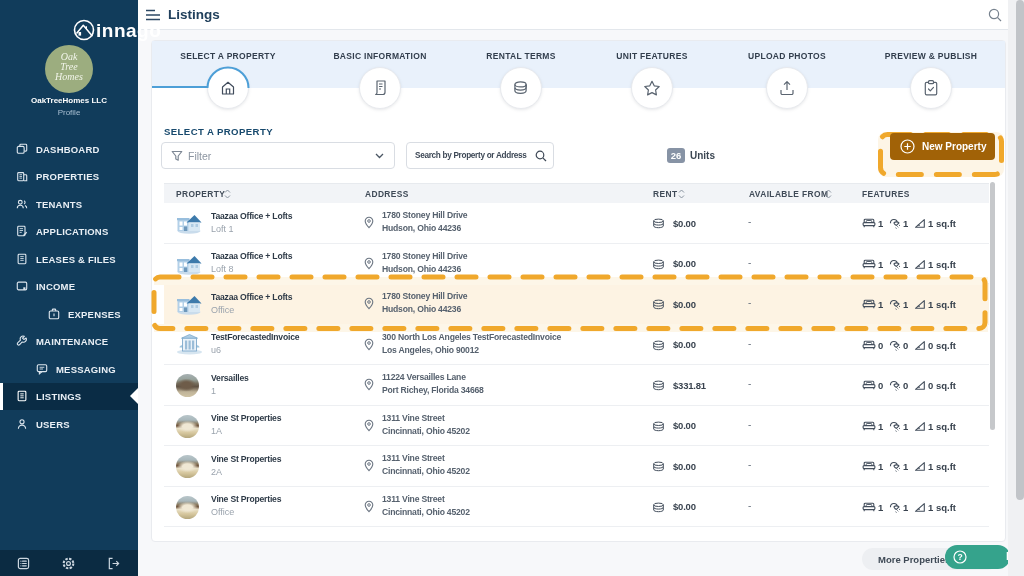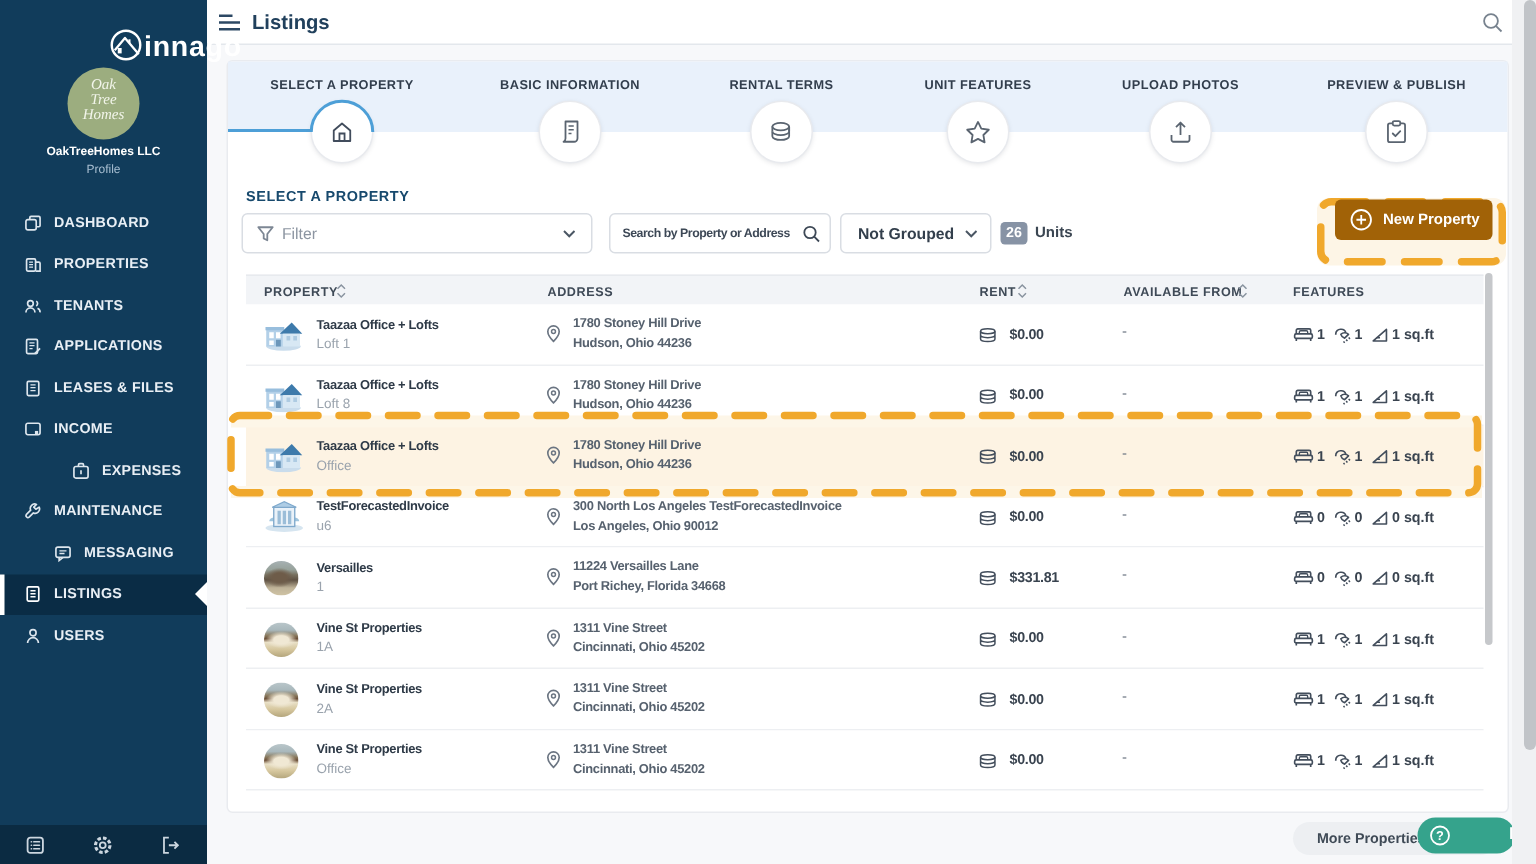--- a/index.html
+++ b/index.html
@@ -248,26 +248,20 @@
         <path d="M1 1 L4.5 4.5 8 1" fill="none" stroke="#4a5663" stroke-width="1.3"></path>
       </svg>
   </div>
   <div class="ctrl" style="left:254px;width:148px;">
     <span style="position:absolute;left:8px;top:8px;font-size:8.2px;font-weight:bold;color:#3d4856;letter-spacing:-0.3px;white-space:nowrap;">Search by Property or Address</span>
     <svg style="position:absolute;right:6px;top:7px;" width="12" height="12" viewBox="0 0 12 12">
         <circle cx="5" cy="5" r="3.8" fill="none" stroke="#3d4856" stroke-width="1.2"></circle>
         <path d="M7.8 7.8 L11 11" stroke="#3d4856" stroke-width="1.2"></path>
       </svg>
   </div>
-  <div class="ctrl" style="left:408px;width:101px;">
-    <span style="position:absolute;left:11px;top:6.5px;font-size:10.5px;font-weight:bold;color:#333f4c;">Not Grouped</span>
-    <svg style="position:absolute;right:8px;top:10px;" width="9" height="6" viewBox="0 0 9 6">
-        <path d="M1 1 L4.5 4.5 8 1" fill="none" stroke="#4a5663" stroke-width="1.3"></path>
-      </svg>
-  </div>
   <div style="position:absolute;left:515px;top:107px;width:18px;height:15px;background:#8793a5;border-radius:3px;color:#fff;font-size:9.5px;font-weight:bold;text-align:center;line-height:15px;">26</div>
   <div style="position:absolute;left:538px;top:109px;font-size:10px;font-weight:bold;color:#3b4652;">Units</div>
 
   <div id="thead">
     <span class="th" style="left:12px;">PROPERTY</span>
       <svg class="sort" style="left:60px;" width="7" height="10" viewBox="0 0 7 10">
         <path d="M1 3.5 L3.5 1 L6 3.5 M1 6.5 L3.5 9 L6 6.5" fill="none" stroke="#8a94a0" stroke-width="1"></path>
       </svg>
     <span class="th" style="left:201px;">ADDRESS</span>
     <span class="th" style="left:489px;">RENT</span>

